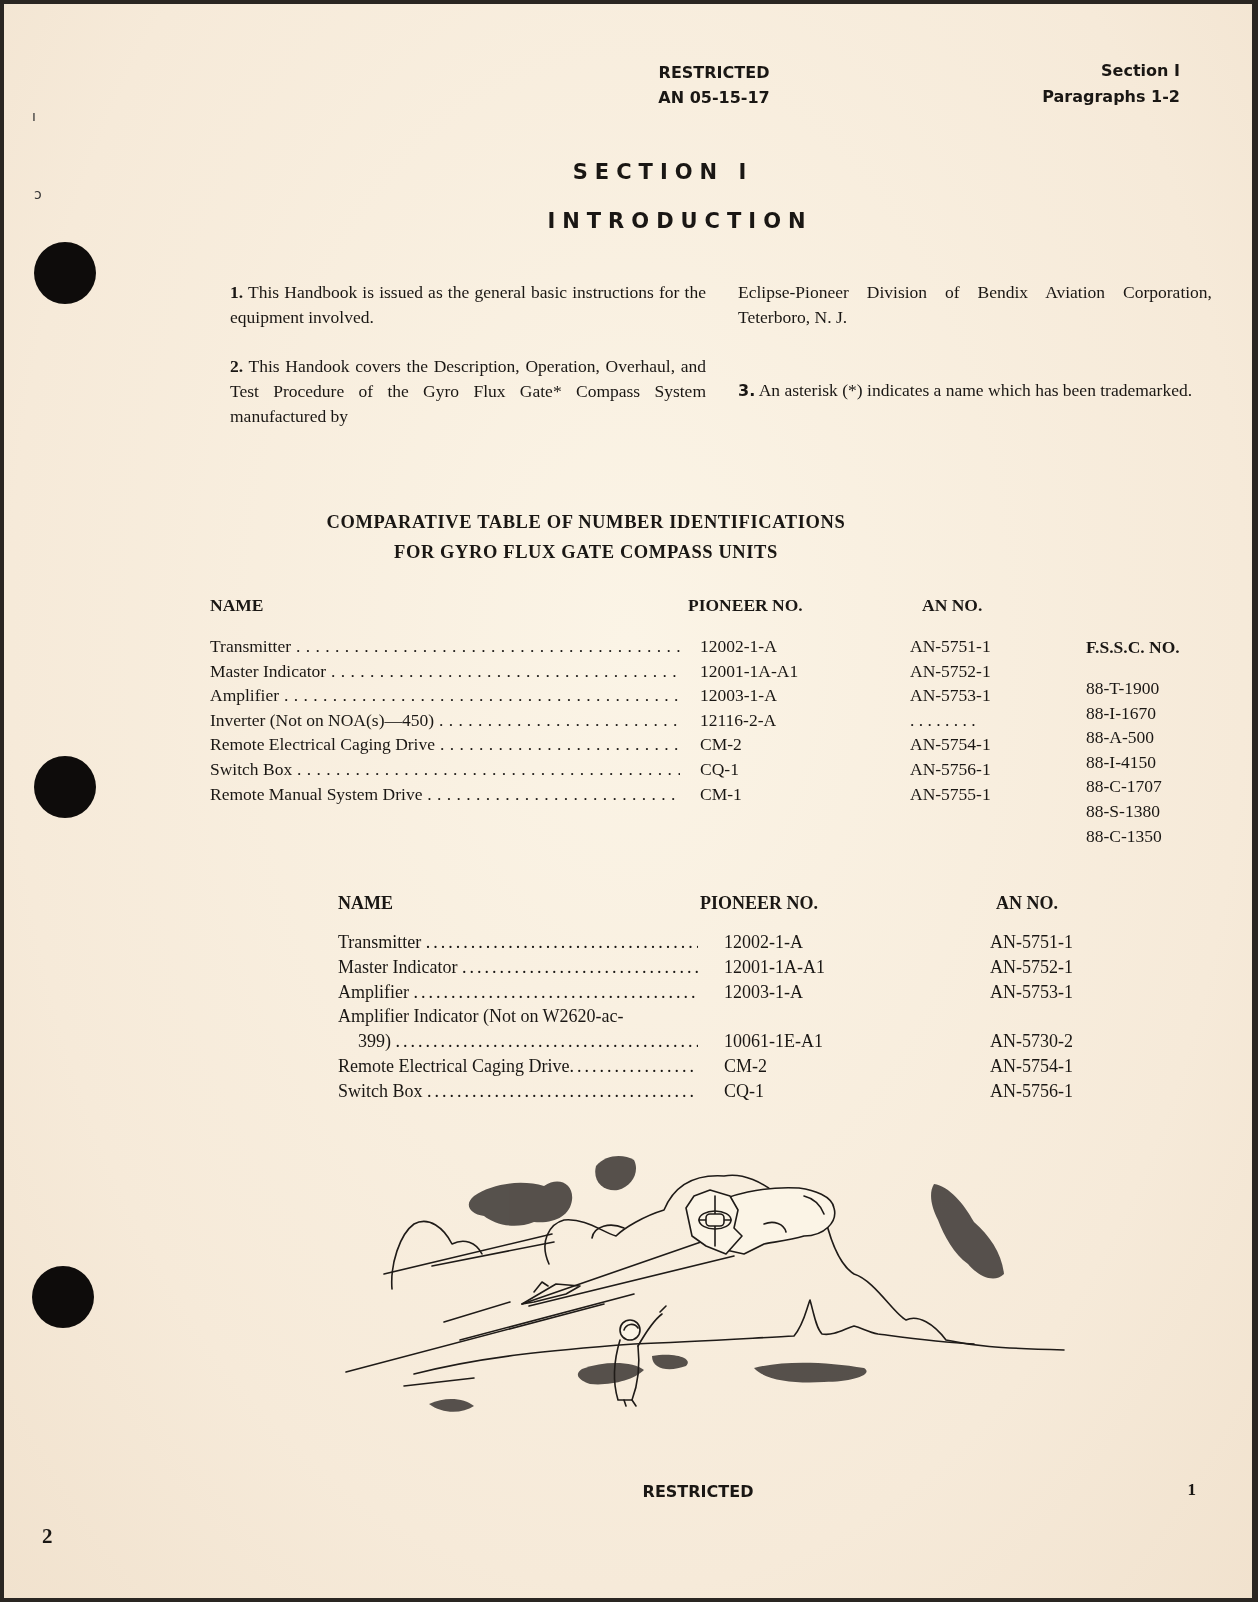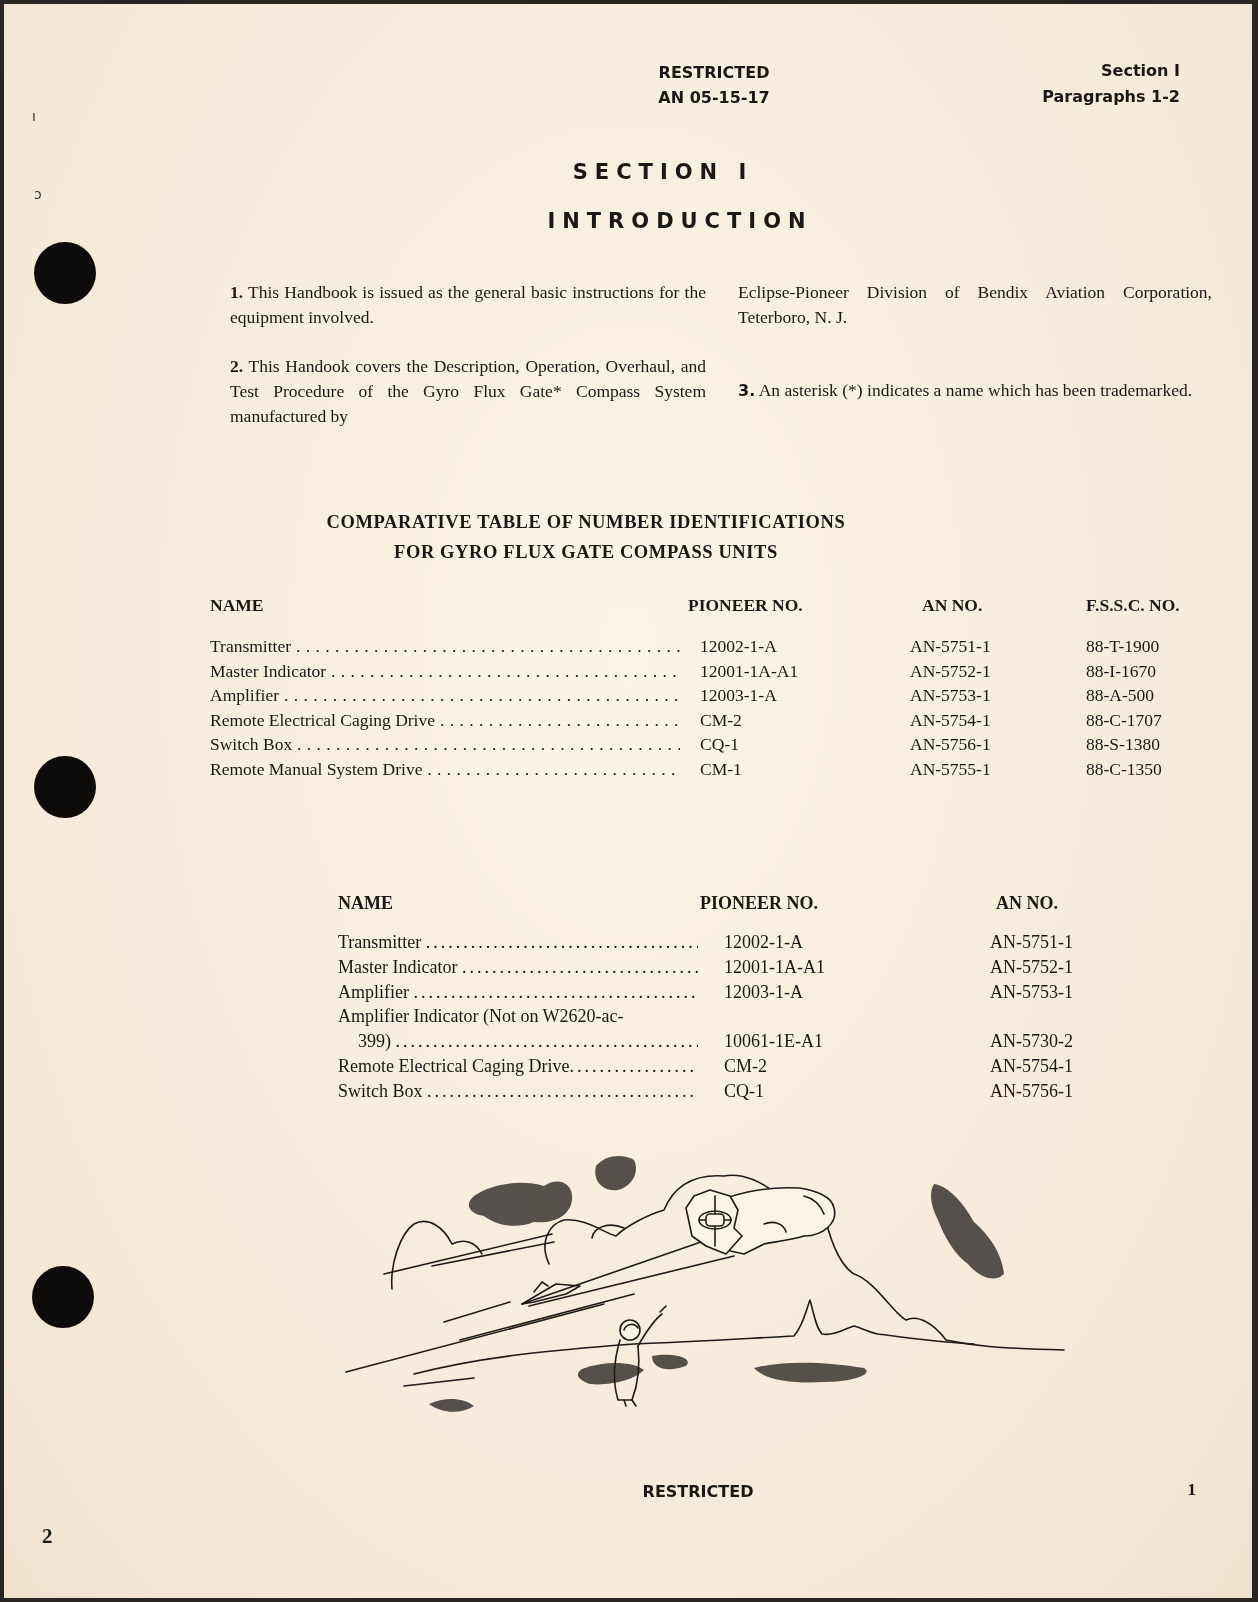--- a/index.html
+++ b/index.html
@@ -33,21 +33,21 @@
   .para b { font-weight: bold; }
 
   .table-title { left: 0; width: 1024px; text-align: center; font-size: 18.5px; line-height: 30px; font-weight: bold; letter-spacing: 0.6px; top: 503px; padding-left: 140px; box-sizing: border-box; }
 
   .t1 { left: 206px; top: 590px; width: 980px; font-size: 17.5px; }
   .t1 .row { position: relative; height: 24.6px; line-height: 24.6px; white-space: nowrap; }
   .t1 .head { height: 40px; line-height: 22px; font-weight: bold; }
   .t1 .c-name { position: absolute; left: 0; width: 470px; overflow: hidden; }
   .t1 .c-pio { position: absolute; left: 490px; }
   .t1 .c-an { position: absolute; left: 700px; }
-  .t1 .c-fssc { position: absolute; left: 876px; }
+  .t1 .c-fssc { position: absolute; left: 876px; margin-top: 42px; }
   .t1 .head .c-pio { left: 478px; }
   .t1 .head .c-an { left: 712px; }
   .t1 .head .c-fssc { left: 876px; }
 
   .t2 { left: 334px; top: 888px; width: 760px; font-size: 18px; font-family: "Liberation Serif", serif; }
   .t2 .row { position: relative; height: 24.8px; line-height: 24.8px; white-space: nowrap; }
   .t2 .head { height: 38px; line-height: 22px; font-weight: bold; }
   .t2 .c-name { position: absolute; left: 0; width: 360px; overflow: hidden; }
   .t2 .c-pio { position: absolute; left: 386px; }
   .t2 .c-an { position: absolute; left: 652px; }
@@ -117,20 +117,26 @@
       <span class="c-name dots"><span>Master Indicator</span></span>
       <span class="c-pio">12001-1A-A1</span>
       <span class="c-an">AN-5752-1</span>
       <span class="c-fssc">88-I-1670</span>
     </div>
     <div class="row">
       <span class="c-name dots"><span>Amplifier</span></span>
       <span class="c-pio">12003-1-A</span>
       <span class="c-an">AN-5753-1</span>
       <span class="c-fssc">88-A-500</span>
+    </div>
+    <div class="row">
+      <span class="c-name dots"><span>Inverter (Not on NOA(s)—450)</span></span>
+      <span class="c-pio">12116-2-A</span>
+      <span class="c-an">. . . . . . . .</span>
+      <span class="c-fssc">88-I-4150</span>
     </div>
     <div class="row">
       <span class="c-name dots"><span>Remote Electrical Caging Drive</span></span>
       <span class="c-pio">CM-2</span>
       <span class="c-an">AN-5754-1</span>
       <span class="c-fssc">88-C-1707</span>
     </div>
     <div class="row">
       <span class="c-name dots"><span>Switch Box</span></span>
       <span class="c-pio">CQ-1</span>

